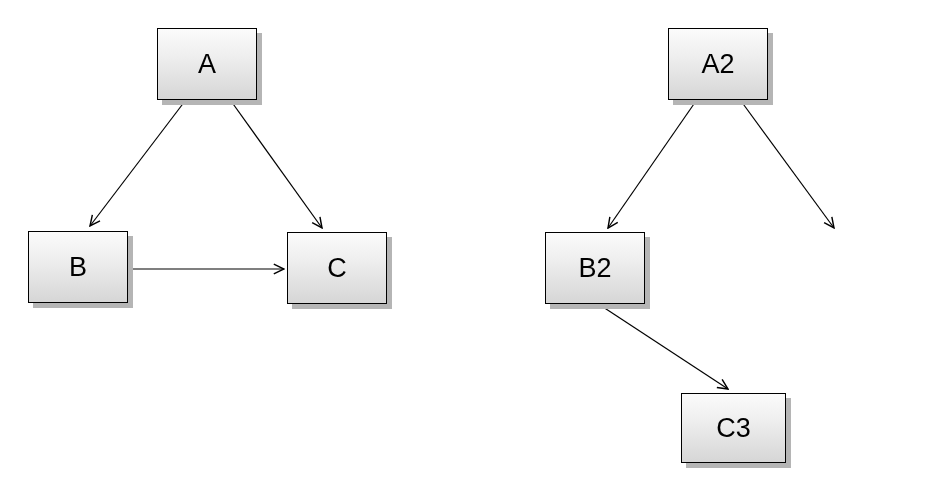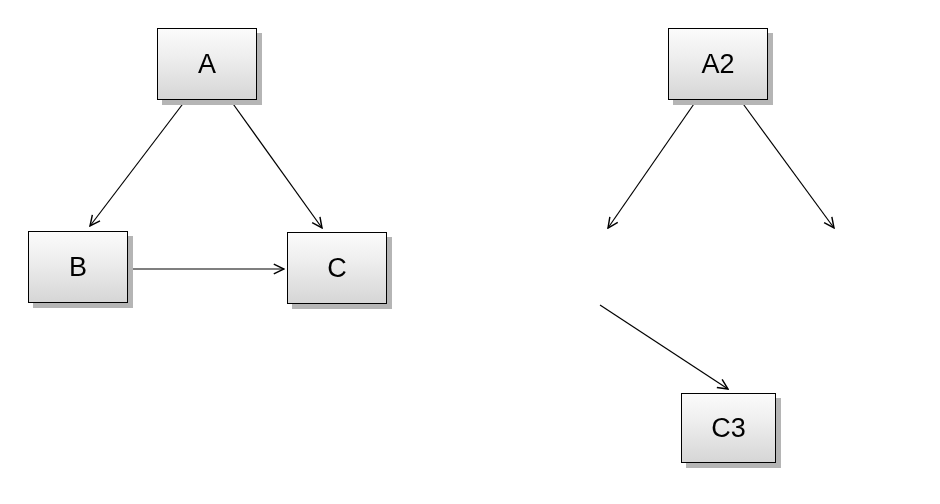--- a/index.html
+++ b/index.html
@@ -41,21 +41,21 @@
     color: #000000;
     line-height: 1;
     user-select: none;
   }
   #node-A  { left: 157px; top: 28px;  }
   #node-B  { left: 28px;  top: 231px; }
   #node-C  { left: 287px; top: 232px; }
   #node-A2 { left: 668px; top: 28px;  }
   #node-B2 { left: 545px; top: 232px; }
   #node-C2 { left: 801px; top: 232px; }
-  #node-C3 { left: 681px; top: 393px; width: 95px; height: 70px; }
+  #node-C3 { left: 681px; top: 393px; width: 105px; height: 70px; }
 </style>
 </head>
 <body>
 
 <div class="canvas">
 
   <svg class="edge-layer" width="940" height="504" viewBox="0 0 940 504" xmlns="http://www.w3.org/2000/svg">
     <defs>
       <marker id="arrow" viewBox="0 0 10 10" refX="9" refY="5" markerWidth="10" markerHeight="10" orient="auto">
         <path d="M0.5,1 L9,5 L0.5,9" fill="none" stroke="#000000" stroke-width="1.2"></path>
@@ -80,19 +80,22 @@
   </div>
 
   <div class="node" id="node-C">
     <span class="node-label">C</span>
   </div>
 
   <div class="node" id="node-A2">
     <span class="node-label">A2</span>
   </div>
 
+  <div class="node" id="node-B2">
+    <span class="node-label">B2</span>
+  </div>
 
 
   <div class="node" id="node-C3">
     <span class="node-label">C3</span>
   </div>
 
 </div>
 
 </body></html>

